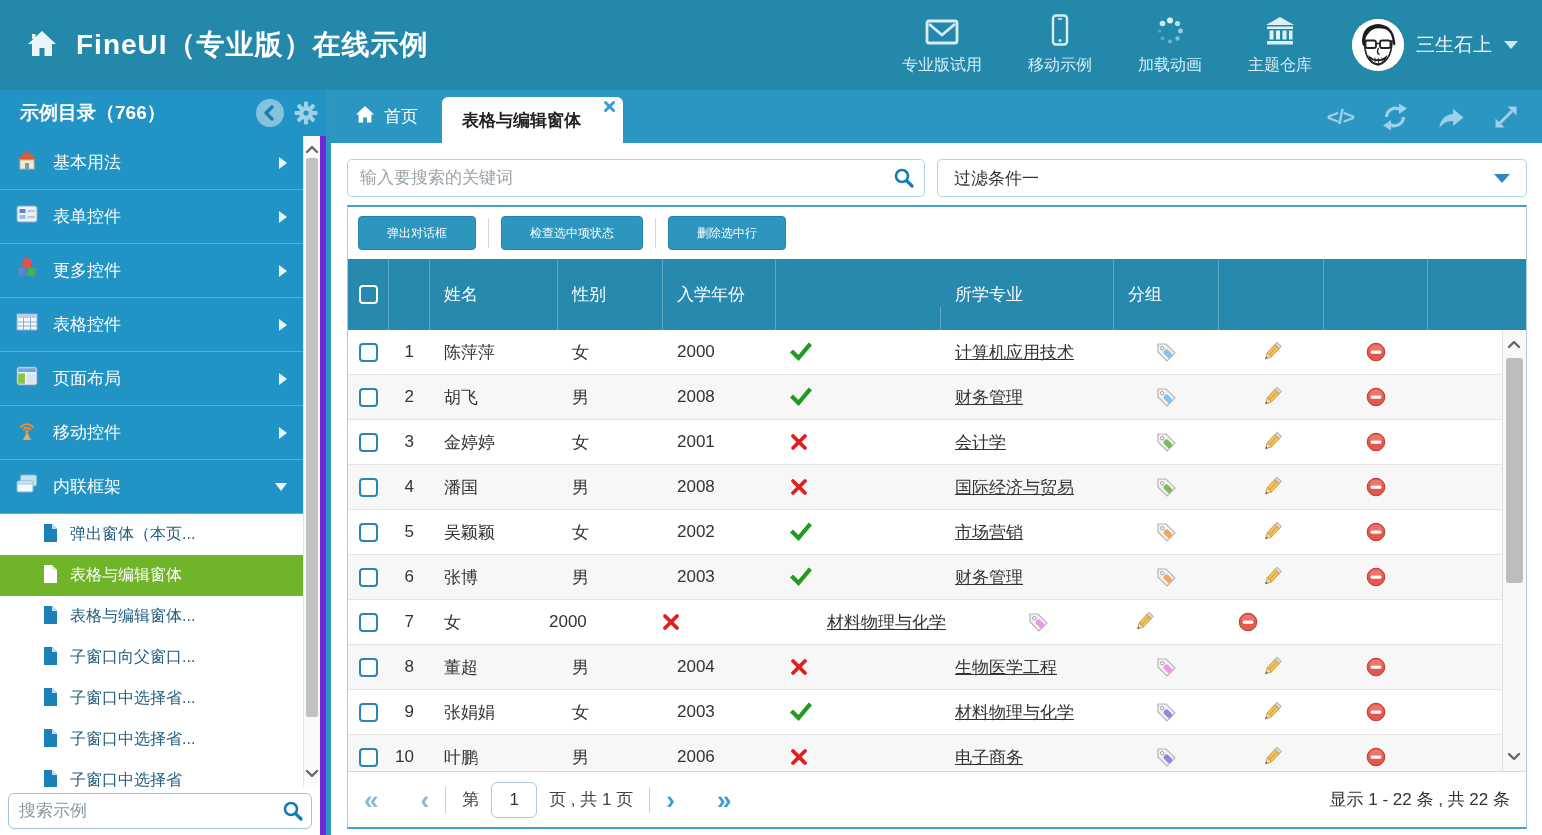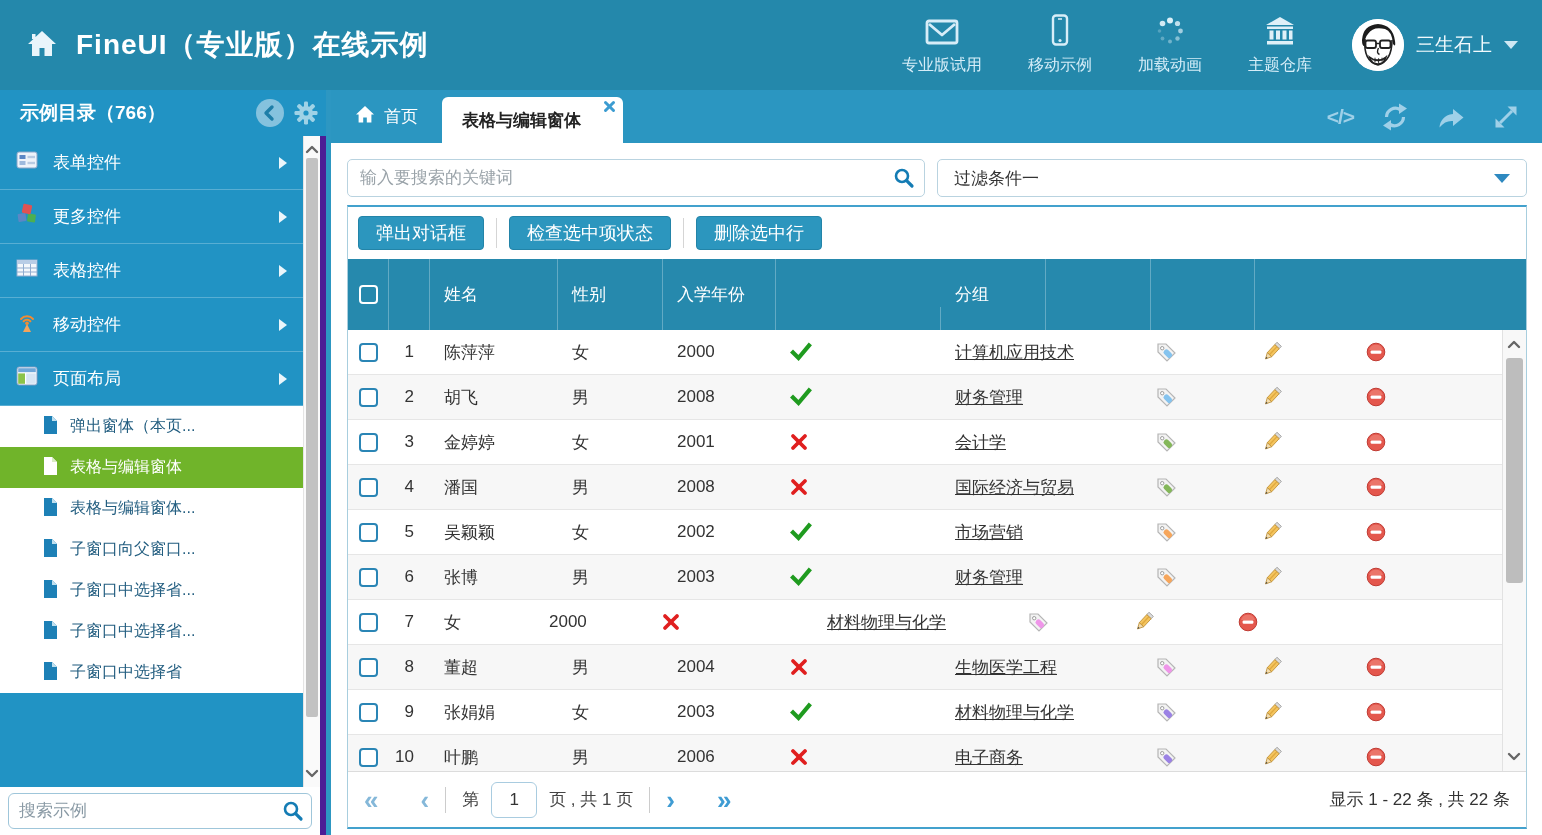--- a/index.html
+++ b/index.html
@@ -16,21 +16,21 @@
   .nav-item .lbl { font-size:16px; color:#d5edf8; white-space:nowrap; }
   .user { display:flex; align-items:center; gap:12px; padding-right:24px; cursor:pointer; }
   .avatar { width:52px; height:52px; border-radius:50%; background:#fff; overflow:hidden; flex:0 0 52px; }
   .user-name { font-size:19px; color:#f2fafd; }
   .caret-d { width:0; height:0; border-left:7px solid transparent; border-right:7px solid transparent; border-top:8px solid #cfe8f4; }
 
   
   .main { flex:1; display:flex; min-height:0; }
 
   
-  .left { width:331px; flex:0 0 331px; position:relative; background:#4c1d95; }
+  .left { width:331px; flex:0 0 331px; position:relative; background:#6d28d9; }
   .left-divider { position:absolute; right:0; top:0; bottom:0; width:5px; background:#2d97c2; }
   .left-inner { margin-right:11px; height:100%; display:flex; flex-direction:column; }
   .sidebar-header { height:46px; background:#2193c4; display:flex; align-items:center; padding:0 8px 0 20px; margin-right:-6px; }
   .sb-title { font-size:19px; font-weight:bold; color:#fff; flex:1; }
   .collapse-btn { width:28px; height:28px; border-radius:50%; background:#85c2de; display:flex; align-items:center; justify-content:center; margin-right:10px; cursor:pointer; }
   .gear-btn { cursor:pointer; display:flex; }
   .side-body { flex:1; display:flex; min-height:0; }
   .menu-col { width:303px; background:#2193c4; overflow:hidden; }
   .m-item { height:54px; border-bottom:1px solid rgba(255,255,255,.25); display:flex; align-items:center; gap:15px; padding:0 16px; color:#fff; font-size:17px; cursor:pointer; }
   .m-item .caret { margin-left:auto; }
@@ -63,21 +63,21 @@
   .filters { display:flex; gap:12px; flex:0 0 38px; margin-bottom:8px; }
   .search-box { width:578px; position:relative; }
   .search-box input { width:100%; height:38px; border:1px solid #b9d3e0; border-radius:5px; padding:0 42px 0 12px; font-size:17px; color:#333; outline:none; font-family:inherit; }
   .search-box input::placeholder { color:#9aa3a9; }
   .search-box .mag { position:absolute; right:10px; top:8px; }
   .filter-dd { flex:1; border:1px solid #b9d3e0; border-radius:5px; display:flex; align-items:center; padding:0 16px; font-size:17px; color:#333; cursor:pointer; }
   .caret-blue { margin-left:auto; width:0; height:0; border-left:8px solid transparent; border-right:8px solid transparent; border-top:9px solid #2e89c0; }
 
   .panel { flex:1; border:1px solid #a8cede; border-top:2px solid #43a1cd; border-bottom:2px solid #43a1cd; display:flex; flex-direction:column; min-height:0; }
   .toolbar { flex:0 0 52px; display:flex; align-items:center; padding:0 10px; background:#fff; }
-  .btn { background:#2c96be; color:#fff; font-size:18px; border:1px solid #2384a8; border-radius:4px; height:34px; padding:0 17px; display:flex; align-items:center; cursor:pointer; font-family:inherit; }
+  .btn { background:#2c96be; color:#fff; font-size:12px; border:1px solid #2384a8; border-radius:4px; height:34px; padding:0 28px; display:flex; align-items:center; cursor:pointer; font-family:inherit; }
   .tb-sep { width:1px; height:30px; background:#d5d5d5; margin:0 12px; }
 
   .thead { flex:0 0 47px; background:#2689ad; display:flex; color:#fff; font-size:17px; }
   .th { display:flex; align-items:center; padding-left:14px; border-right:1px solid rgba(255,255,255,.28); height:100%; }
   .th.last { border-right:none; flex:1; }
   .th.c-cb { justify-content:center; padding-left:0; }
   .cb { width:19px; height:19px; border:2px solid #2a85b5; border-radius:4px; background:#fff; display:inline-block; cursor:pointer; }
   .cb.hdr { border-color:#fff; background:transparent; }
 
   .tbody { flex:1; position:relative; min-height:0; overflow:hidden; }
@@ -201,20 +201,29 @@
                   <rect x="10" y="0.5" width="4" height="6" rx="1.2" transform="rotate(270 12 12)"></rect>
                   <rect x="10" y="0.5" width="4" height="6" rx="1.2" transform="rotate(315 12 12)"></rect>
                   <circle cx="12" cy="12" r="7"></circle>
                 </g>
                 <circle cx="12" cy="12" r="2.6" fill="#2193c4"></circle>
               </svg>
             </span>
         </div>
         <div class="side-body">
           <div class="menu-col" id="menu-col">
+              <div class="m-item">
+                <span><svg width="22" height="22" viewBox="0 0 22 22">
+                    <polygon points="11,1.5 21,11 1,11" fill="#d95b3a"></polygon>
+                    <rect x="4" y="11" width="14" height="9" fill="#f2ead2" stroke="#c9b895"></rect>
+                    <rect x="9" y="14" width="4" height="6" fill="#7d9bbd"></rect>
+                  </svg></span>
+                <span>基本用法</span>
+                <span class="caret caret-r"></span>
+              </div>
               <div class="m-item">
                 <span><svg width="22" height="22" viewBox="0 0 22 22">
                     <rect x="1" y="3" width="20" height="16" rx="2" fill="#eef3fa" stroke="#8ba6c9"></rect>
                     <rect x="3.5" y="6" width="6" height="4" fill="#5b87c5"></rect>
                     <rect x="3.5" y="12" width="6" height="4" fill="#9db9dd"></rect>
                     <rect x="11.5" y="6.8" width="7.5" height="2.4" fill="#b9cbe2"></rect>
                     <rect x="11.5" y="12.8" width="7.5" height="2.4" fill="#b9cbe2"></rect>
                   </svg></span>
                 <span>表单控件</span>
                 <span class="caret caret-r"></span>
@@ -232,36 +241,45 @@
                 <span><svg width="22" height="22" viewBox="0 0 22 22">
                     <rect x="1" y="3" width="20" height="16" fill="#f4f8fc" stroke="#90add0"></rect>
                     <rect x="1" y="3" width="20" height="4" fill="#b8cde6"></rect>
                     <path d="M1 11 h20 M1 15 h20 M7.5 7 v12 M14.5 7 v12" stroke="#90add0" fill="none"></path>
                   </svg></span>
                 <span>表格控件</span>
                 <span class="caret caret-r"></span>
               </div>
               <div class="m-item">
                 <span><svg width="22" height="22" viewBox="0 0 22 22">
+                    <rect x="1" y="2" width="20" height="18" rx="2" fill="#fff" stroke="#7a9cc6"></rect>
+                    <rect x="2.2" y="3.2" width="17.6" height="4" fill="#6fa7d8"></rect>
+                    <rect x="2.2" y="8.4" width="6.8" height="10.4" fill="#8bc34a"></rect>
+                    <rect x="10.2" y="8.4" width="9.6" height="10.4" fill="#d7e6f4"></rect>
+                  </svg></span>
+                <span>页面布局</span>
+                <span class="caret caret-r"></span>
+              </div>
+              <div class="m-item">
+                <span><svg width="22" height="22" viewBox="0 0 22 22">
                     <path d="M5 8 a8 8 0 0 1 12 0 M7.6 10.2 a4.8 4.8 0 0 1 6.8 0" stroke="#f08b32" fill="none" stroke-width="2" stroke-linecap="round"></path>
                     <circle cx="11" cy="12.2" r="1.8" fill="#f08b32"></circle>
                     <polygon points="11,13 7,21 15,21" fill="#f2a45c"></polygon>
                   </svg></span>
                 <span>移动控件</span>
                 <span class="caret caret-r"></span>
               </div>
               <div class="m-item">
                 <span><svg width="22" height="22" viewBox="0 0 22 22">
-                    <rect x="1" y="2" width="20" height="18" rx="2" fill="#fff" stroke="#7a9cc6"></rect>
-                    <rect x="2.2" y="3.2" width="17.6" height="4" fill="#6fa7d8"></rect>
-                    <rect x="2.2" y="8.4" width="6.8" height="10.4" fill="#8bc34a"></rect>
-                    <rect x="10.2" y="8.4" width="9.6" height="10.4" fill="#d7e6f4"></rect>
+                    <rect x="4.5" y="2" width="16" height="11" rx="1.5" fill="#bfe3f2" stroke="#85b8d4"></rect>
+                    <rect x="1" y="8" width="16" height="11" rx="1.5" fill="#f4fafd" stroke="#85b8d4"></rect>
+                    <path d="M1 11.5 h16 v-2 a1.5 1.5 0 0 0 0 0 h-16 z" fill="#a7d3e8"></path>
                   </svg></span>
-                <span>页面布局</span>
-                <span class="caret caret-r"></span>
+                <span>内联框架</span>
+                <span class="caret caret-dn"></span>
               </div>
               <div class="sub">
                 <div class="s-item">
                   <span><svg width="17" height="20" viewBox="0 0 17 20">
                       <path class="pg" d="M2 1 h8 l5 5 v13 h-13 z"></path>
                       <path class="fold" d="M10 1 l5 5 h-5 z"></path>
                     </svg></span>
                   <span>弹出窗体（本页...</span>
                 </div>
                 <div class="s-item selected">
@@ -402,20 +420,21 @@
             </div>
           <div class="thead" id="thead">
               <div class="th c-cb" style="width: 41px;">
                 <span class="cb hdr"></span>
               </div>
               <div class="th " style="width: 41px;"></div>
               <div class="th " style="width: 128px;">姓名</div>
               <div class="th " style="width: 105px;">性别</div>
               <div class="th " style="width: 113px;">入学年份</div>
               <div class="th " style="width: 165px; margin-top: 48px;">是否在校</div>
+              <div class="th " style="width: 173px;">所学专业</div>
               <div class="th " style="width: 105px;">分组</div>
               <div class="th " style="width: 105px;"></div>
               <div class="th " style="width: 104px;"></div>
               <div class="th last"></div>
             </div>
           <div class="tbody">
             <div class="rows" id="rows">
                 <div class="t-row">
                   <div class="td c-cb" style="width: 41px;">
                     <span class="cb"></span>

